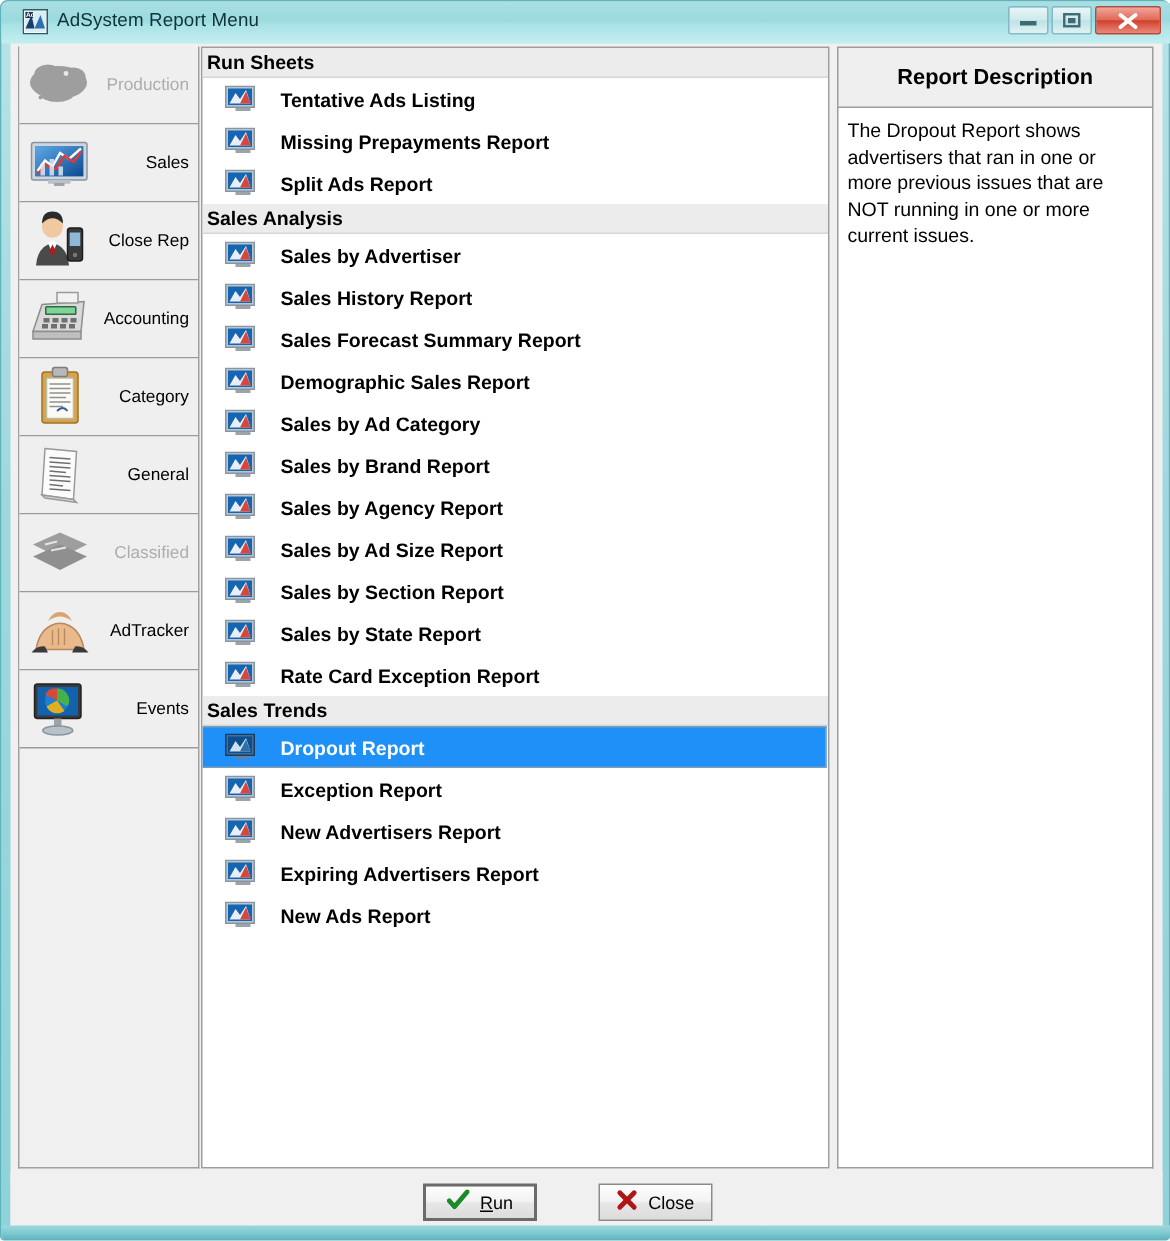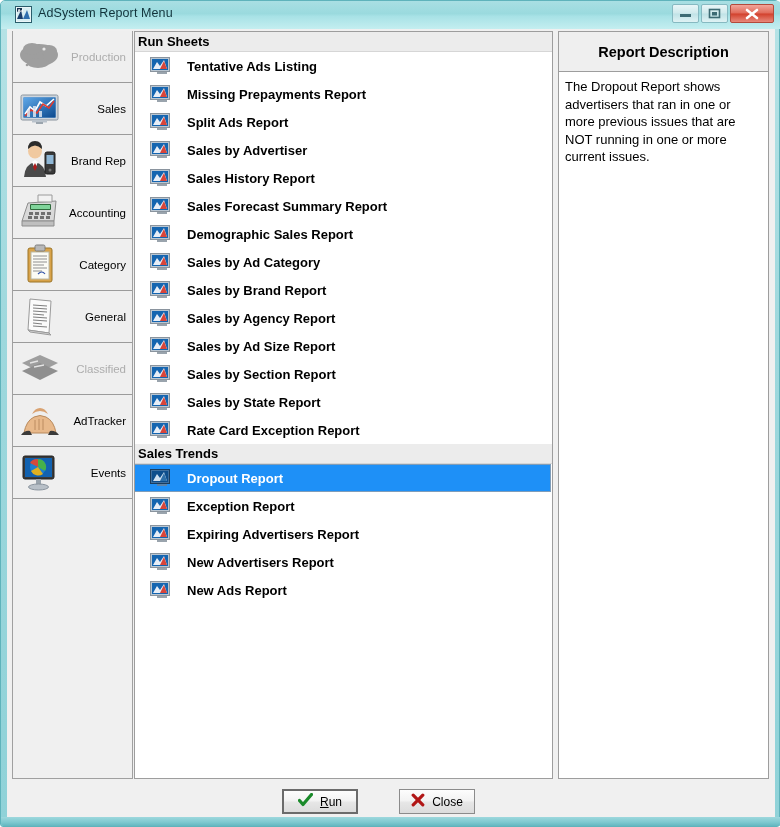--- a/index.html
+++ b/index.html
@@ -323,21 +323,21 @@
             <ellipse cx="17" cy="12" rx="7" ry="7.5" fill="#f0c9a0"></ellipse>
             <path d="M10 10 q7 -7 14 0 q0 -8 -7 -8 q-7 0 -7 8z" fill="#2b2b2b"></path>
             <path d="M6 38 q1 -13 11 -15 q10 2 11 15z" fill="#4a4a4a"></path>
             <path d="M14 23 l3 7 l3 -7 l-3 -2z" fill="#ffffff"></path>
             <path d="M17 24 l-2 4 l2 4 l2 -4z" fill="#b01c1c"></path>
             <rect x="27" y="13" width="10" height="22" rx="2" fill="#3a3a3a" stroke="#1c1c1c"></rect>
             <rect x="28.5" y="16" width="7" height="9" fill="#8fb7d6"></rect>
             <circle cx="32" cy="31" r="1.5" fill="#777"></circle>
           </svg>
         </span>
-        <span class="side-label">Brand Rep</span>
+        <span class="side-label">Close Rep</span>
       </div>
 
       <div class="side-item">
         <span class="side-icon">
           <svg width="44" height="44" viewBox="0 0 44 44">
             <path d="M4 30 L10 12 L38 10 L36 30 Z" fill="#d9d9d9" stroke="#8d8d8d"></path>
             <path d="M4 30 L36 30 L36 35 L4 35 Z" fill="#bfbfbf" stroke="#8d8d8d"></path>
             <rect x="12" y="13" width="21" height="6" rx="1" fill="#2f6b3c"></rect>
             <rect x="13" y="14" width="19" height="4" fill="#7fd49a"></rect>
             <g fill="#6f6f6f">
@@ -475,20 +475,21 @@
               <rect x="0.5" y="0.5" width="19" height="14" fill="#b9c6d2" stroke="#8a949e"></rect>
               <rect x="2" y="2" width="16" height="11" fill="#1565b0"></rect>
               <polygon points="3,12 7,5 10,9 14,3 17,12" fill="#e8eef7"></polygon>
               <polygon points="10,12 14,4 17,12" fill="#d8453a"></polygon>
               <rect x="7" y="15" width="10" height="2" fill="#9aa4ad"></rect>
             </svg>
         </span>
         <span class="rlabel">Split Ads Report</span>
       </div>
 
+      <div class="group-header">Sales Analysis</div>
       <div class="report-row">
         <span class="ricon">
           <svg width="22" height="18" viewBox="0 0 22 18">
               <rect x="0.5" y="0.5" width="19" height="14" fill="#b9c6d2" stroke="#8a949e"></rect>
               <rect x="2" y="2" width="16" height="11" fill="#1565b0"></rect>
               <polygon points="3,12 7,5 10,9 14,3 17,12" fill="#e8eef7"></polygon>
               <polygon points="10,12 14,4 17,12" fill="#d8453a"></polygon>
               <rect x="7" y="15" width="10" height="2" fill="#9aa4ad"></rect>
             </svg>
         </span>
@@ -643,33 +644,33 @@
       <div class="report-row">
         <span class="ricon">
           <svg width="22" height="18" viewBox="0 0 22 18">
               <rect x="0.5" y="0.5" width="19" height="14" fill="#b9c6d2" stroke="#8a949e"></rect>
               <rect x="2" y="2" width="16" height="11" fill="#1565b0"></rect>
               <polygon points="3,12 7,5 10,9 14,3 17,12" fill="#e8eef7"></polygon>
               <polygon points="10,12 14,4 17,12" fill="#d8453a"></polygon>
               <rect x="7" y="15" width="10" height="2" fill="#9aa4ad"></rect>
             </svg>
         </span>
+        <span class="rlabel">New Advertisers Report</span>
+      </div>
+      <div class="report-row">
+        <span class="ricon">
+          <svg width="22" height="18" viewBox="0 0 22 18">
+              <rect x="0.5" y="0.5" width="19" height="14" fill="#b9c6d2" stroke="#8a949e"></rect>
+              <rect x="2" y="2" width="16" height="11" fill="#1565b0"></rect>
+              <polygon points="3,12 7,5 10,9 14,3 17,12" fill="#e8eef7"></polygon>
+              <polygon points="10,12 14,4 17,12" fill="#d8453a"></polygon>
+              <rect x="7" y="15" width="10" height="2" fill="#9aa4ad"></rect>
+            </svg>
+        </span>
         <span class="rlabel">Expiring Advertisers Report</span>
-      </div>
-      <div class="report-row">
-        <span class="ricon">
-          <svg width="22" height="18" viewBox="0 0 22 18">
-              <rect x="0.5" y="0.5" width="19" height="14" fill="#b9c6d2" stroke="#8a949e"></rect>
-              <rect x="2" y="2" width="16" height="11" fill="#1565b0"></rect>
-              <polygon points="3,12 7,5 10,9 14,3 17,12" fill="#e8eef7"></polygon>
-              <polygon points="10,12 14,4 17,12" fill="#d8453a"></polygon>
-              <rect x="7" y="15" width="10" height="2" fill="#9aa4ad"></rect>
-            </svg>
-        </span>
-        <span class="rlabel">New Advertisers Report</span>
       </div>
       <div class="report-row">
         <span class="ricon">
           <svg width="22" height="18" viewBox="0 0 22 18">
               <rect x="0.5" y="0.5" width="19" height="14" fill="#b9c6d2" stroke="#8a949e"></rect>
               <rect x="2" y="2" width="16" height="11" fill="#1565b0"></rect>
               <polygon points="3,12 7,5 10,9 14,3 17,12" fill="#e8eef7"></polygon>
               <polygon points="10,12 14,4 17,12" fill="#d8453a"></polygon>
               <rect x="7" y="15" width="10" height="2" fill="#9aa4ad"></rect>
             </svg>

